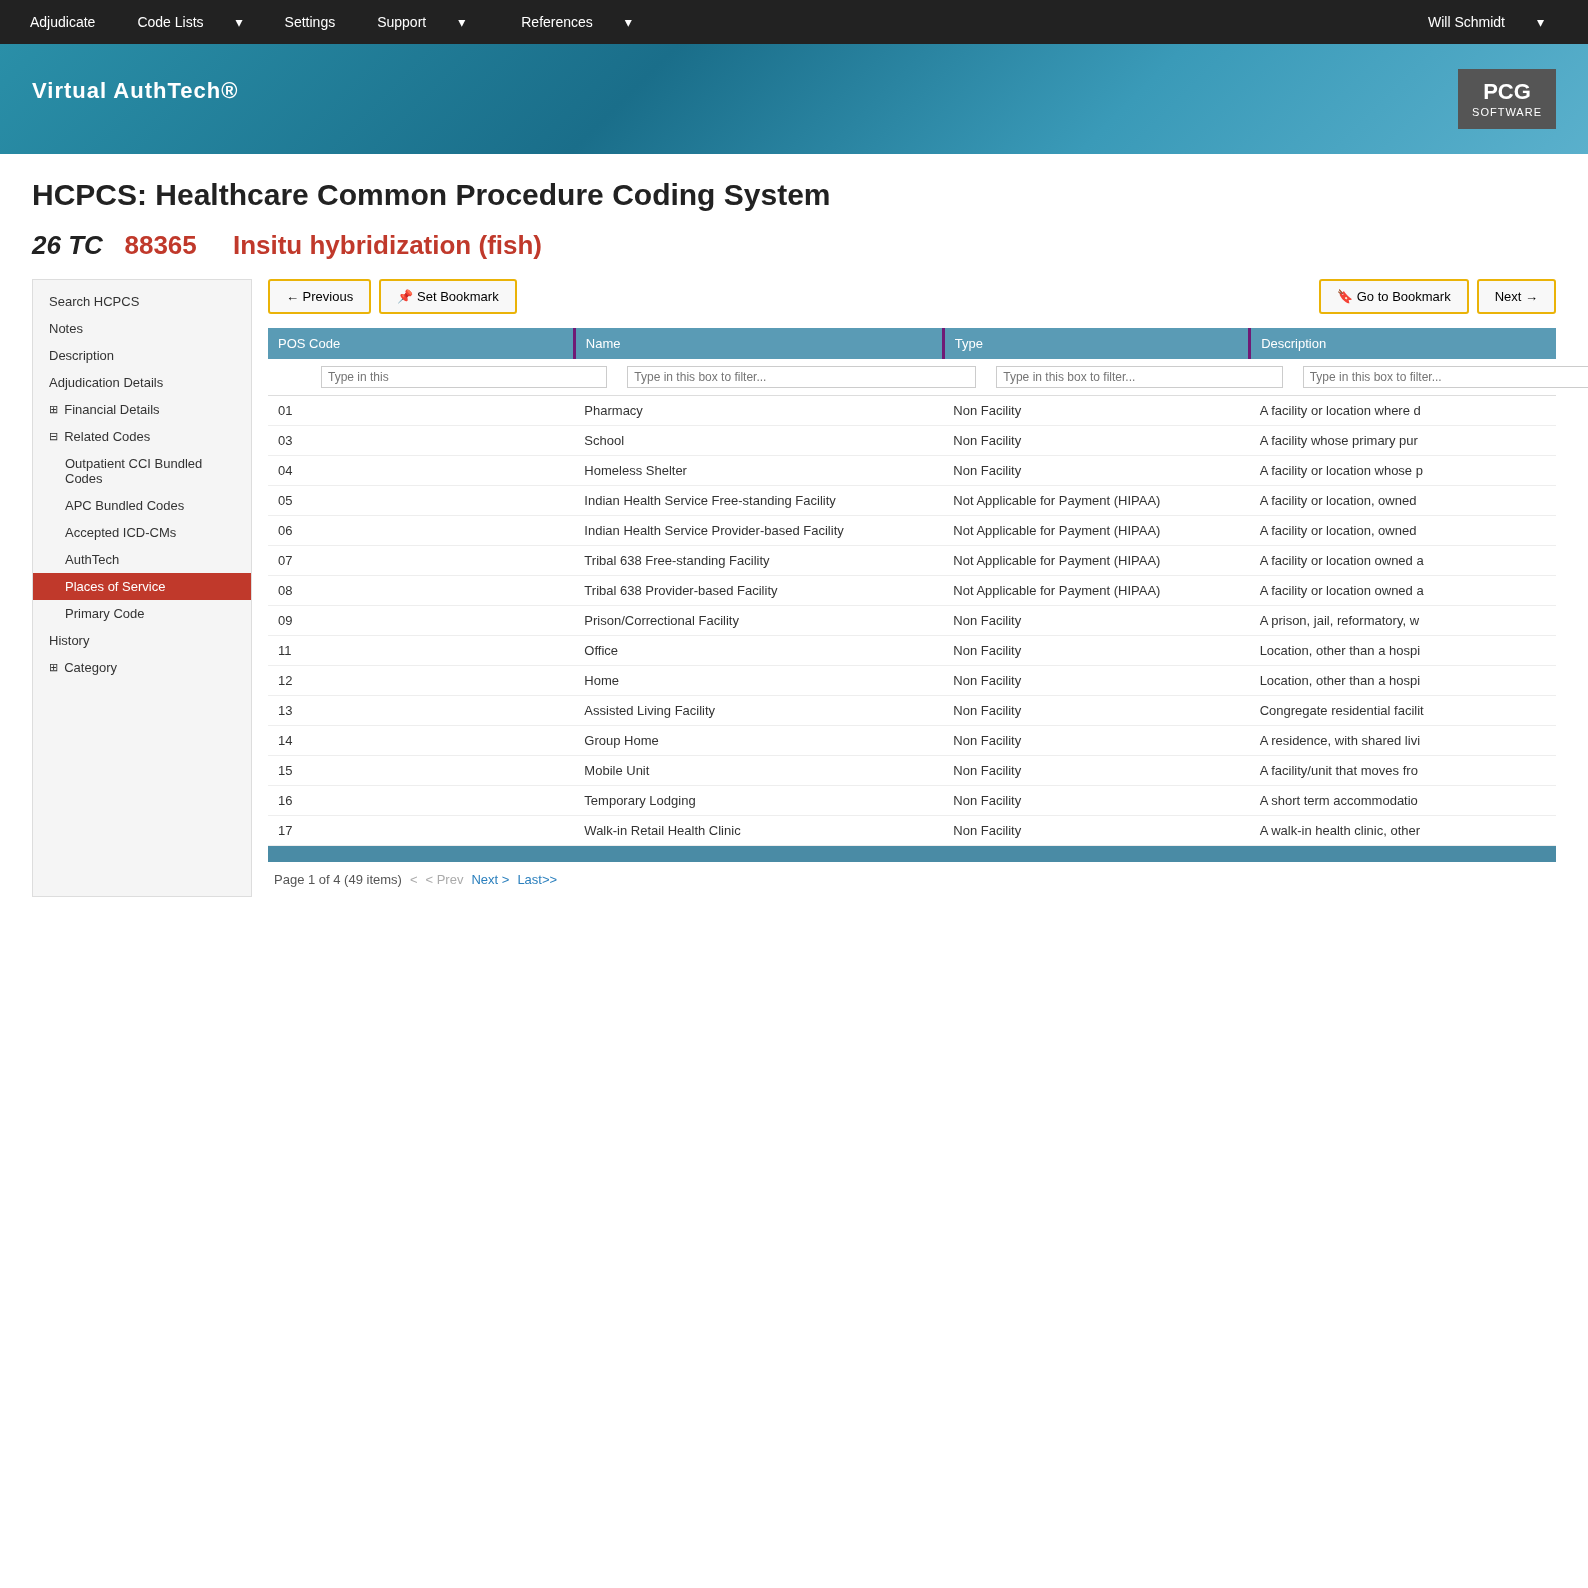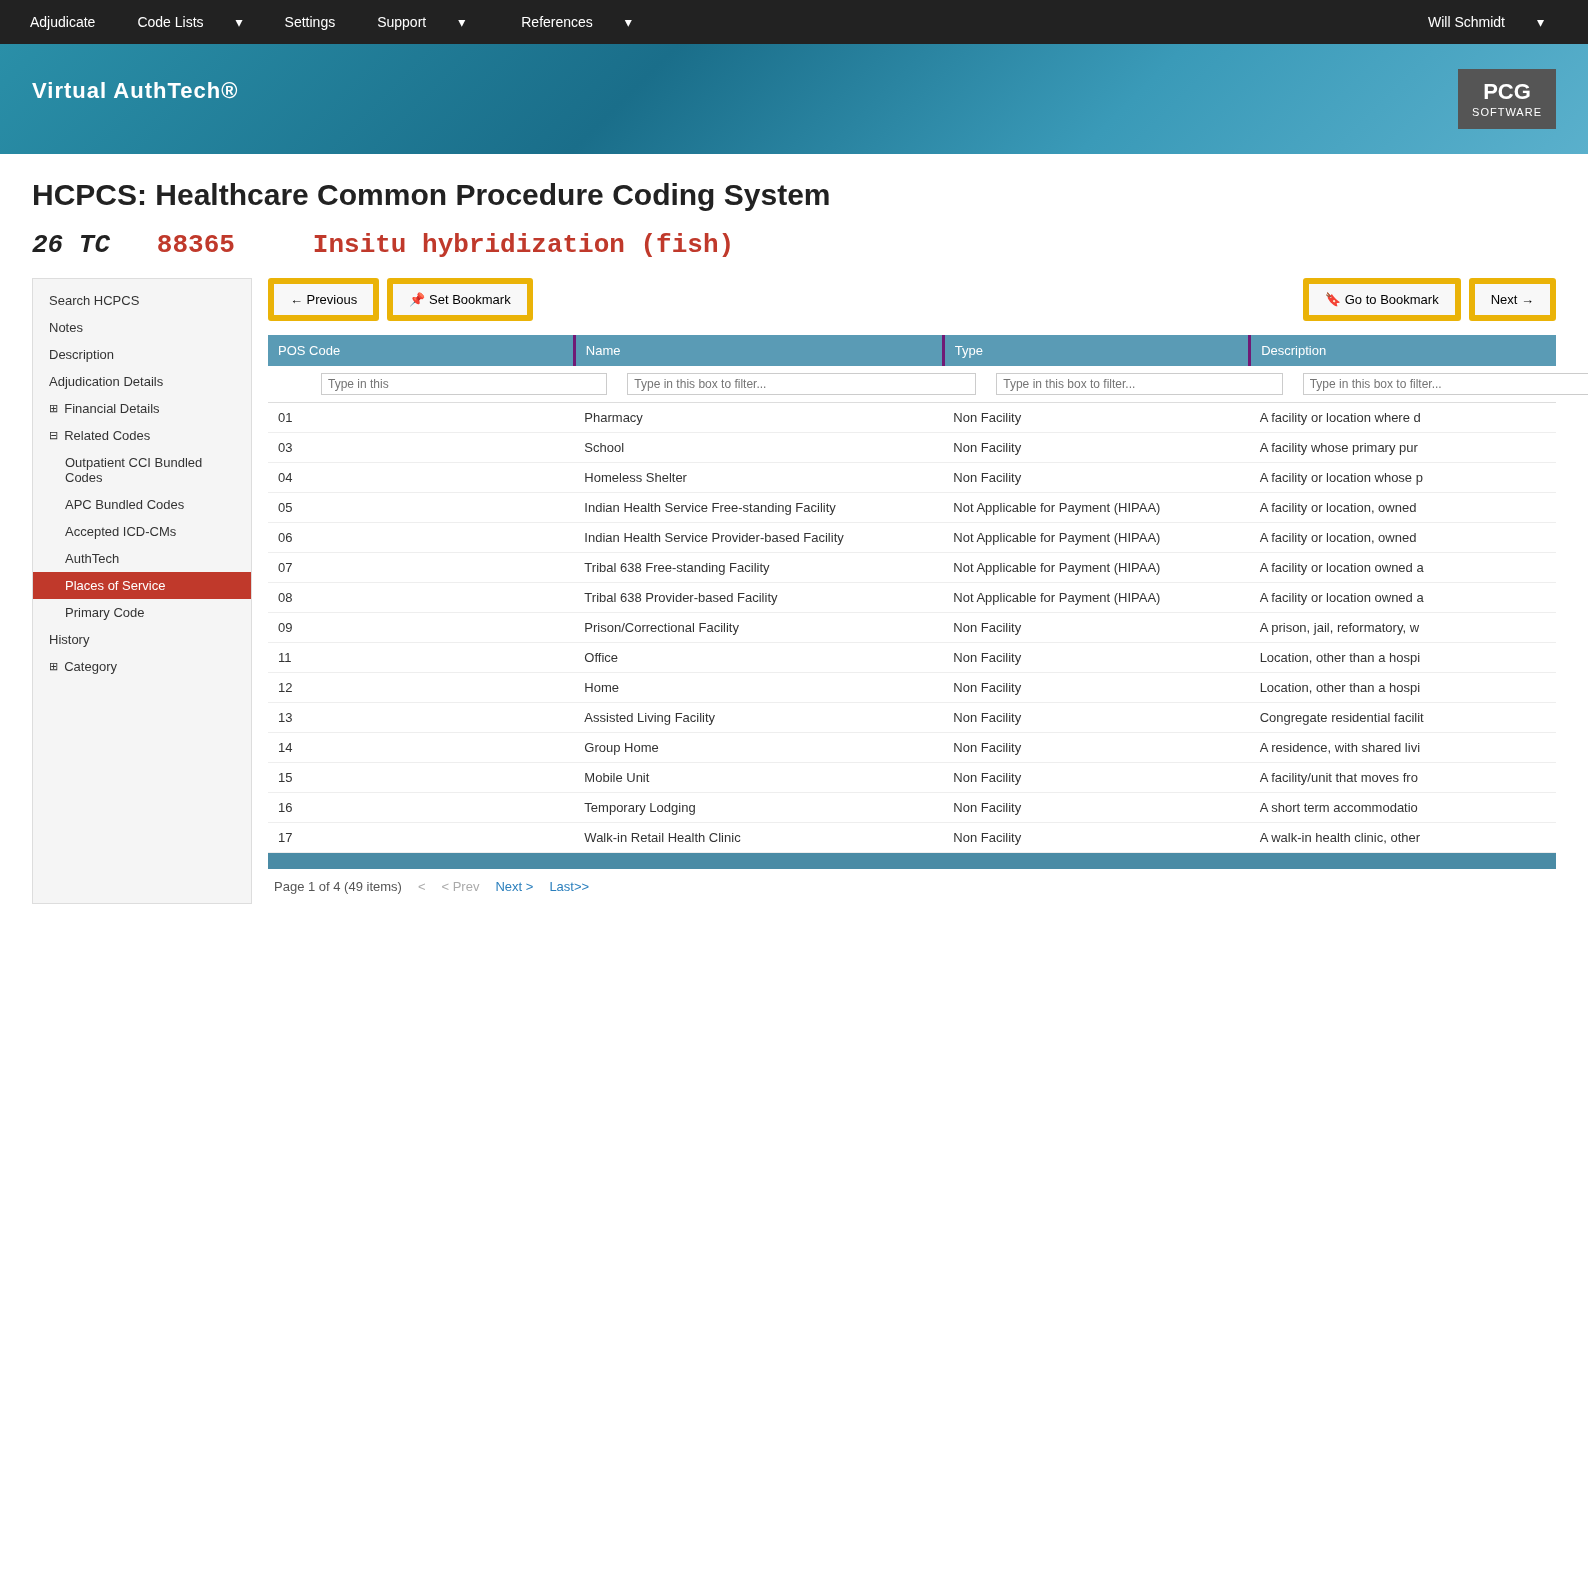--- a/index.html
+++ b/index.html
@@ -52,21 +52,21 @@
       font-weight: bold;
       line-height: 1.2;
       text-align: center;
       min-width: 80px;
     }
     .pcg-logo .pcg-sub { font-size: 11px; font-weight: normal; letter-spacing: 1px; }
 
     
     .page-content { padding: 24px 32px; }
     .page-title { font-size: 30px; font-weight: bold; color: #222; margin-bottom: 8px; }
-    .code-line { font-size: 26px; font-weight: bold; margin: 18px 0 18px 0; font-family: Liberation Mono, monospace; }
+    .code-line { font-size: 26px; font-weight: bold; margin: 18px 0 18px 0; }
     .code-line .tc { color: #222; font-style: italic; }
     .code-line .code-num { color: #c0392b; }
     .code-line .code-desc { color: #c0392b; }
 
     
     .main-layout { display: flex; gap: 0; }
 
     
     .sidebar {
       min-width: 220px;
@@ -102,21 +102,21 @@
 
     
     .toolbar {
       display: flex;
       align-items: center;
       gap: 8px;
       margin-bottom: 14px;
     }
     .btn {
       padding: 8px 16px;
-      border: 6px solid #eab308;
+      border: 2px solid #eab308;
       background: #f8f8f8;
       cursor: pointer;
       font-size: 13px;
       border-radius: 3px;
       display: flex;
       align-items: center;
       gap: 6px;
     }
     .btn-right { margin-left: auto; }
 
@@ -155,21 +155,21 @@
       padding: 0;
     }
 
     
     .pagination {
       padding: 10px 6px;
       font-size: 13px;
       color: #555;
       display: flex;
       align-items: flex-start;
-      gap: 16px;
+      gap: 8px;
     }
     .pagination a { color: #2a7fbd; text-decoration: none; cursor: pointer; }
     .pagination .disabled { color: #aaa; }
   </style>
 </head>
 <body>
 
 <nav class="top-nav">
   <a>Adjudicate</a>
   <a>

